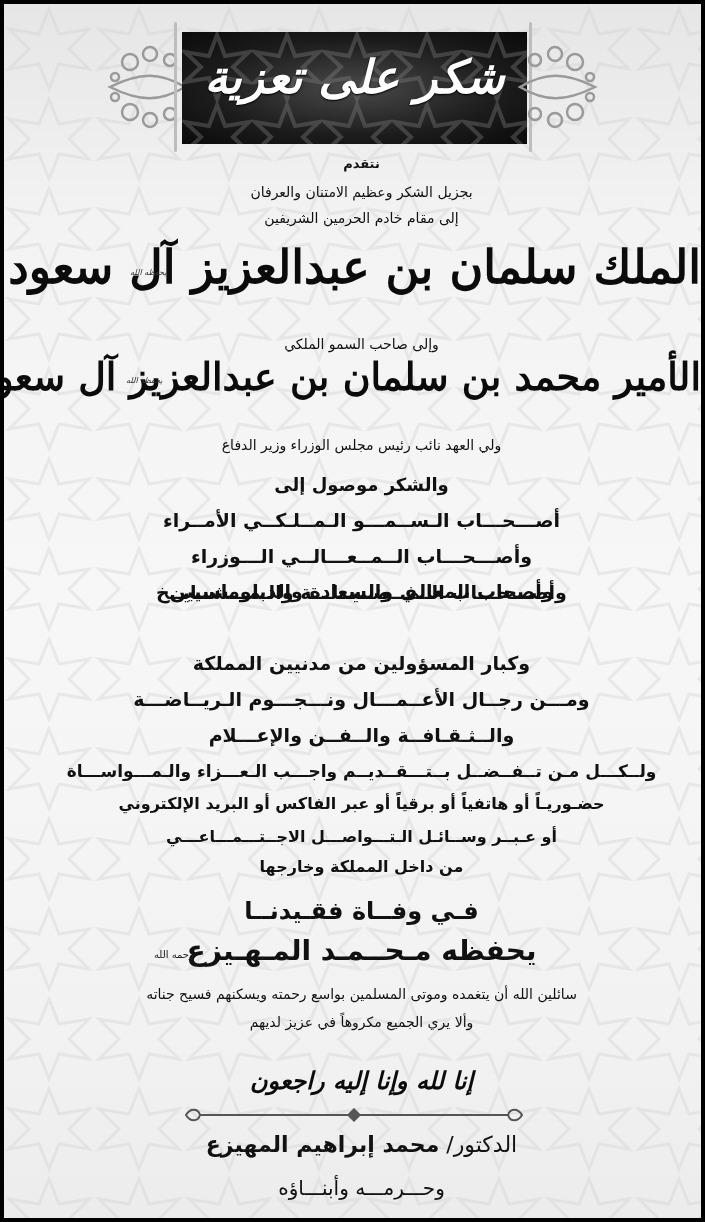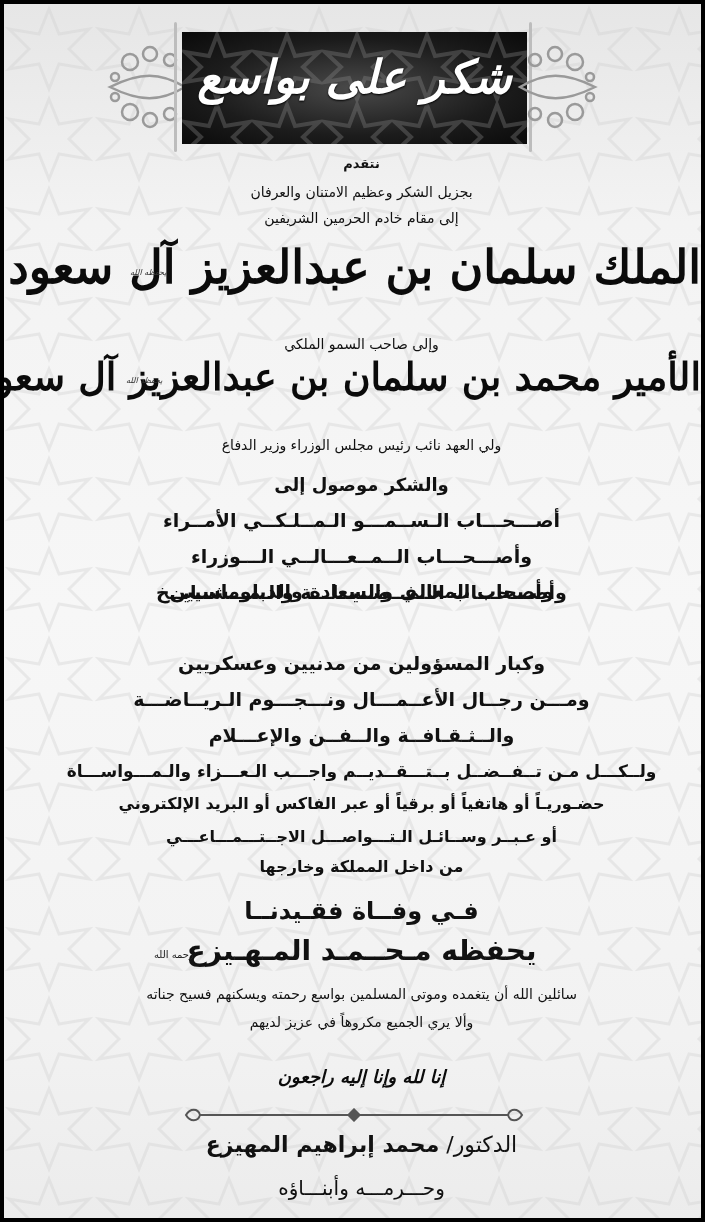--- a/index.html
+++ b/index.html
@@ -85,21 +85,21 @@
     <div class="banner-frame-line" style="left:74px;"></div>
     <div class="banner">
       <svg width="345" height="112" style="position:absolute;left:0;top:0;opacity:0.35;">
         <defs>
           <pattern id="bstar" width="70" height="70" patternUnits="userSpaceOnUse">
             <path d="M35 3 L43 24 L67 20 L51 35 L67 50 L43 46 L35 67 L27 46 L3 50 L19 35 L3 20 L27 24 Z" fill="none" stroke="#888" stroke-width="4"></path>
           </pattern>
         </defs>
         <rect width="345" height="112" fill="url(#bstar)"></rect>
       </svg>
-      <div class="banner-title">شكر على بواسع</div>
+      <div class="banner-title">شكر على تعزية</div>
     </div>
     <div class="banner-frame-line" style="left:429px;"></div>
     <svg class="orn" style="right:0;" viewBox="0 0 90 90">
       <g fill="none" stroke="#9a9a9a" stroke-width="2.5">
         <path d="M5 45 C30 30 50 30 80 45 C50 60 30 60 5 45 Z"></path>
         <circle cx="60" cy="20" r="8"></circle>
           <circle cx="40" cy="12" r="7"></circle>
           <circle cx="20" cy="18" r="6"></circle>
         <circle cx="60" cy="70" r="8"></circle>
           <circle cx="40" cy="78" r="7"></circle>
@@ -120,37 +120,37 @@
   <div class="line small" style="top:332px;font-size:14px;">وإلى صاحب السمو الملكي</div>
   <div class="line calli" style="top:350px;font-size:38px;letter-spacing:-1px;">الأمير محمد بن سلمان بن عبدالعزيز آل سعود</div>
   <div class="honor" style="left:122px;top:372px;">يحفظه الله</div>
   <div class="line small" style="top:433px;font-size:14px;">ولي العهد نائب رئيس مجلس الوزراء وزير الدفاع</div>
 
   <div class="line bold" style="top:470px;font-size:18px;">والشكر موصول إلى</div>
   <div class="line list" style="top:505px;">أصـــحـــاب الـســمـــو الـمــلـكــي الأمــراء</div>
   <div class="line list" style="top:541px;">وأصـــحـــاب الــمــعـــالــي الـــوزراء</div>
   <div class="line list" style="top:577px;">وأصـــحـــاب الــفــضــيــلـــة والـمـــشــايــخ</div>
   <div class="line list" style="top:576px;">وأصحاب المعالي والسعادة والدبلوماسيين</div>
-  <div class="line list" style="top:648px;">وكبار المسؤولين من مدنيين وعسكريين</div>
+  <div class="line list" style="top:648px;">وكبار المسؤولين من مدنيين المملكة</div>
   <div class="line list" style="top:684px;">ومـــن رجــال الأعــمـــال ونـــجـــوم الـريــاضـــة</div>
   <div class="line list" style="top:720px;">والــثـقـافــة والــفــن والإعـــلام</div>
 
   <div class="line bold" style="top:757px;font-size:17px;">ولــكـــل مـن تــفــضــل بــتـــقــديــم واجـــب الـعـــزاء والـمـــواســـاة</div>
   <div class="line bold" style="top:790px;font-size:16px;">حضـوريـاً أو هاتفياً أو برقياً أو عبر الفاكس أو البريد الإلكتروني</div>
   <div class="line bold" style="top:823px;font-size:16px;">أو عـبــر وســائـل الـتـــواصـــل الاجــتـــمـــاعـــي</div>
   <div class="line bold" style="top:853px;font-size:16px;">من داخل المملكة وخارجها</div>
 
   <div class="line bold" style="top:893px;font-size:24px;">فـي وفــاة فقـيدنــا</div>
   <div class="line bold" style="top:930px;font-size:28px;">يحفظه مـحــمـد المـهـيزع</div>
   <div style="position:absolute;left:150px;top:945px;font-size:10px;color:#222;">رحمه الله</div>
 
   <div class="line" style="top:982px;font-size:14px;">سائلين الله أن يتغمده وموتى المسلمين بواسع رحمته ويسكنهم فسيح جناته</div>
   <div class="line" style="top:1010px;font-size:14px;">وألا يري الجميع مكروهاً في عزيز لديهم</div>
 
-  <div class="line calli" style="top:1062px;font-size:18px;font-style:italic;letter-spacing:-1px;">إنا لله وإنا إليه راجعون</div>
+  <div class="line calli" style="top:1062px;font-size:24px;font-style:italic;letter-spacing:-1px;">إنا لله وإنا إليه راجعون</div>
 
   <svg class="divider" viewBox="0 0 340 14">
     <line x1="16" y1="7" x2="324" y2="7" stroke="#555" stroke-width="2"></line>
     <rect x="165" y="2" width="10" height="10" transform="rotate(45 170 7)" fill="#555"></rect>
     <path d="M2 7 C6 0 14 0 16 7 C14 14 6 14 2 7 Z" fill="none" stroke="#555" stroke-width="2"></path>
     <path d="M338 7 C334 0 326 0 324 7 C326 14 334 14 338 7 Z" fill="none" stroke="#555" stroke-width="2"></path>
   </svg>
 
   <div class="line" style="top:1128px;font-size:22px;">
     <span style="font-weight:normal;">الدكتور/</span>

